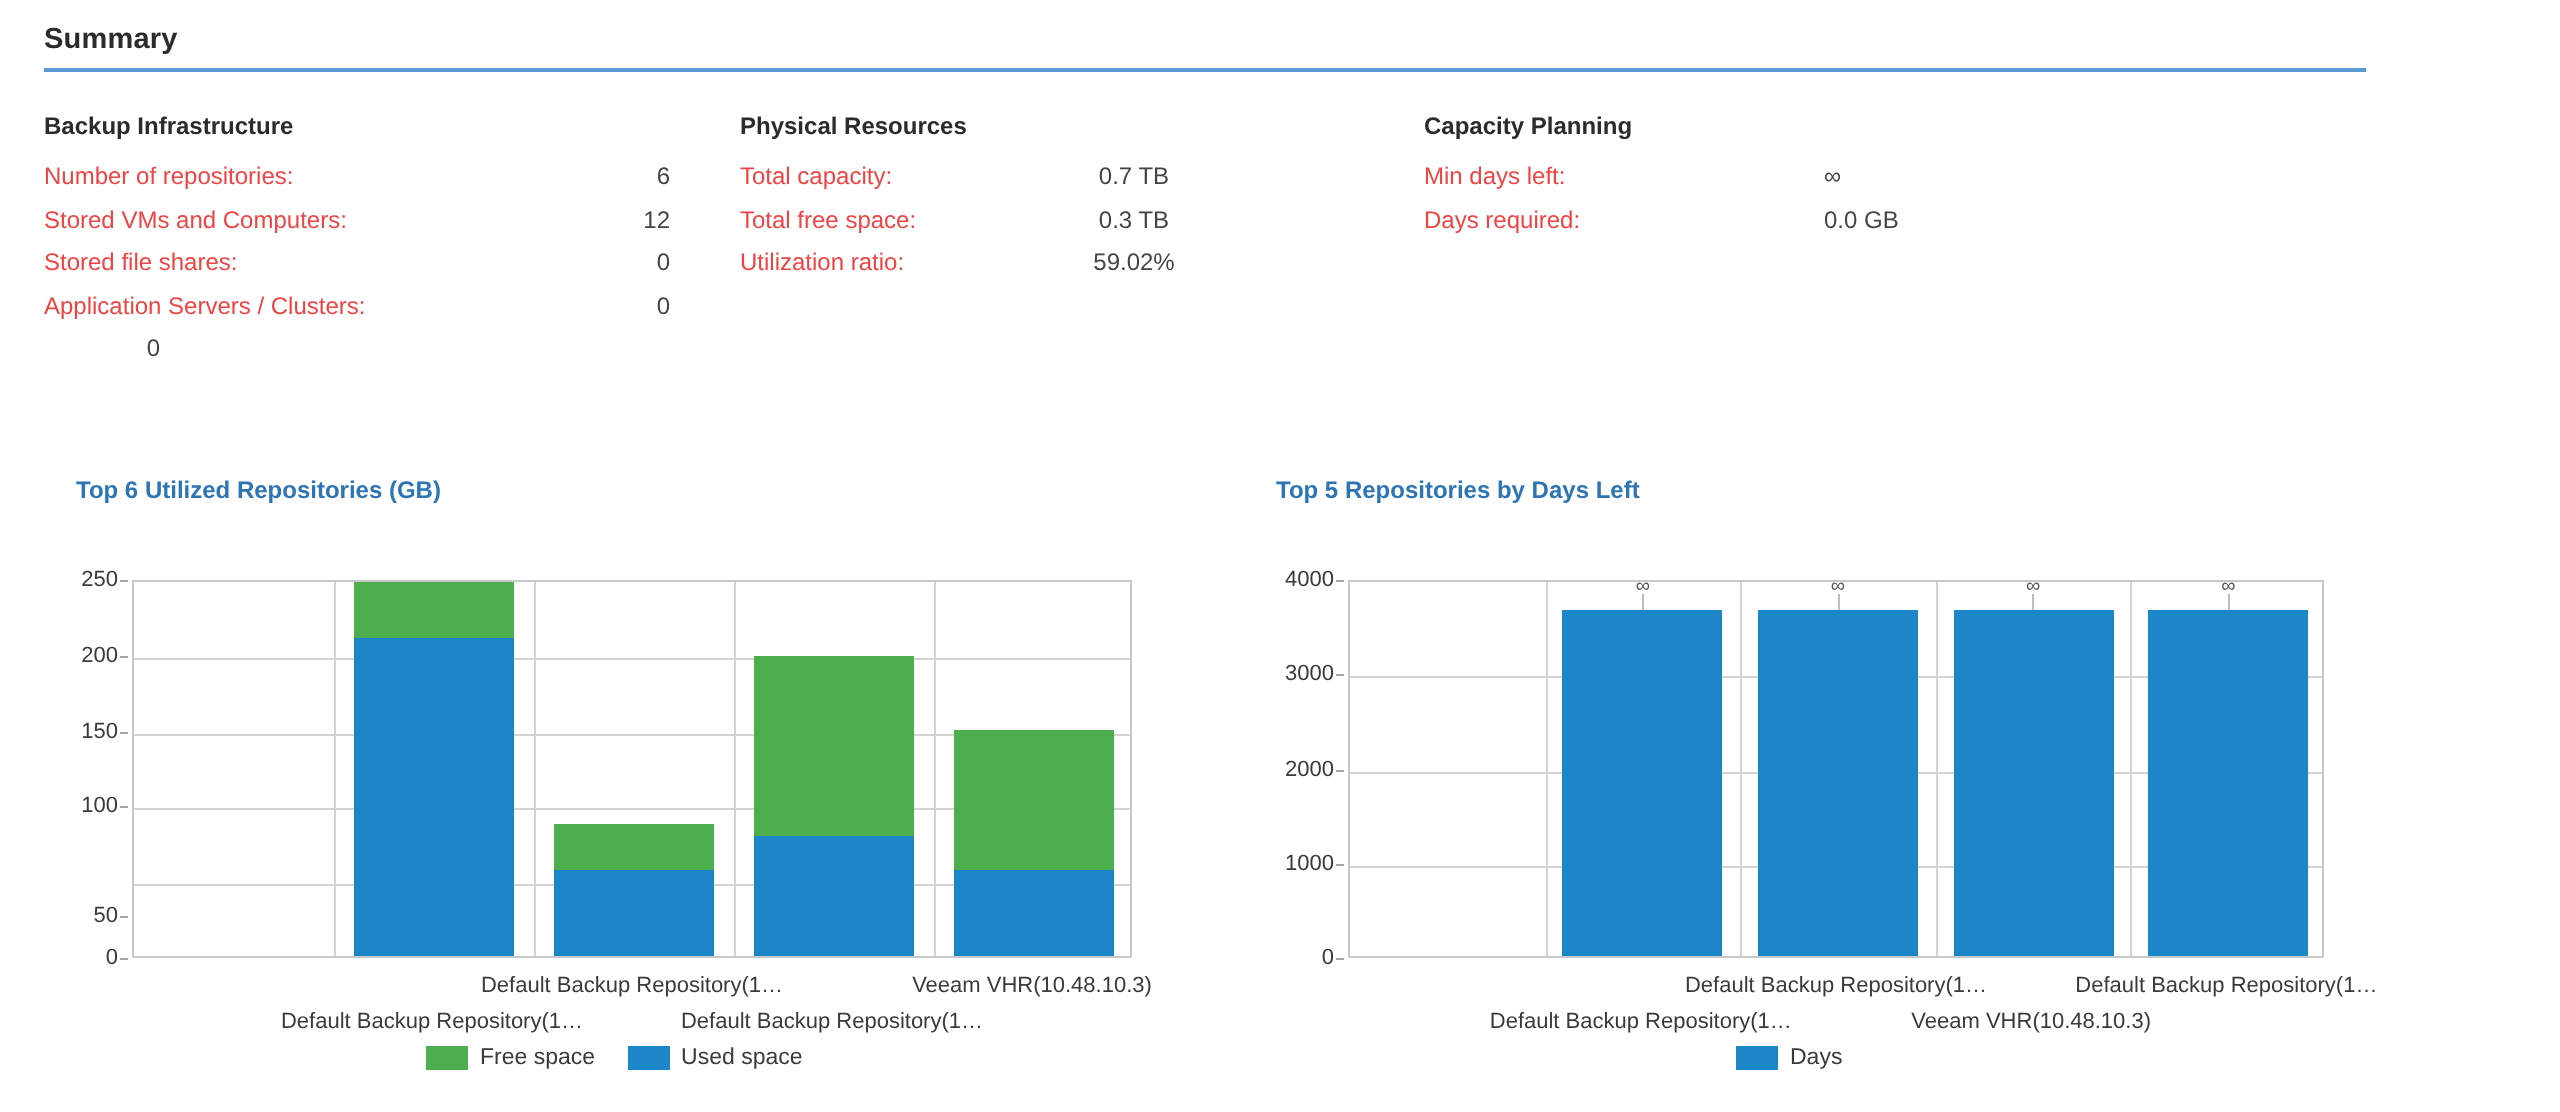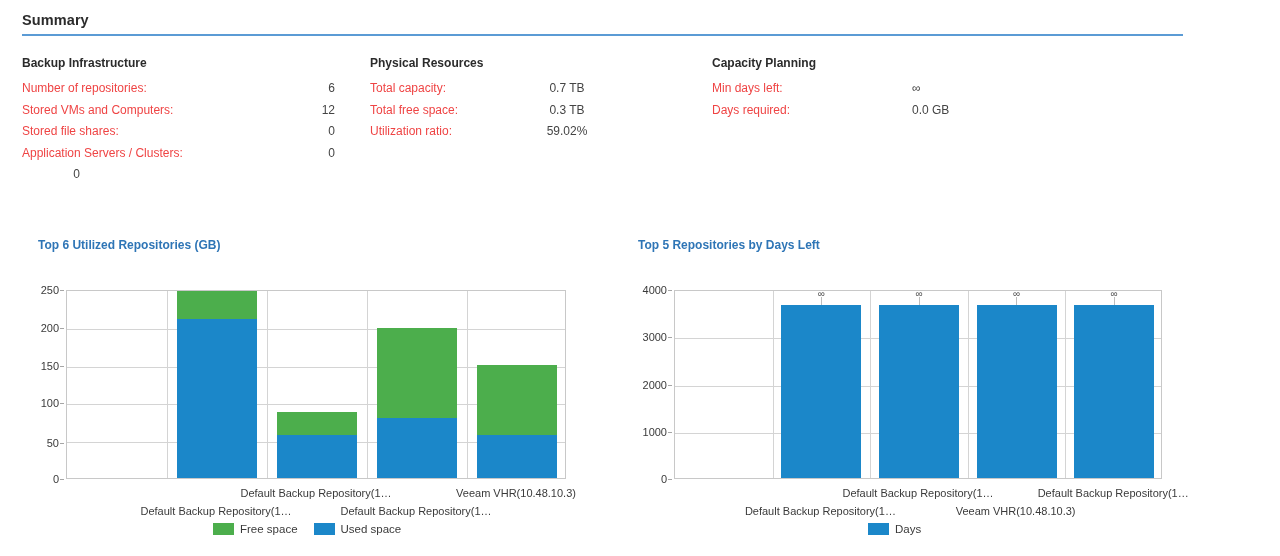--- a/index.html
+++ b/index.html
@@ -234,21 +234,21 @@
     <span class="info-label">Days required:</span>
     <span class="info-value">0.0 GB</span>
   </div>
 </div>
 
 <div class="chart-block" id="chart-left">
   <div class="chart-title">Top 6 Utilized Repositories (GB)</div>
   <div class="plot-wrap" id="plot-wrap-left">
     <div class="y-axis-labels" id="yaxis-left" style="left: -8px; top: 38px; height: 189px;">
         <div class="y-tick" style="top: 189px;">0</div>
-        <div class="y-tick" style="top: 153px; text-align: right;">50</div>
+        <div class="y-tick" style="top: 168px; text-align: right;">50</div>
         <div class="y-tick" style="top: 113.4px;">100</div>
         <div class="y-tick" style="top: 75.6px;">150</div>
         <div class="y-tick" style="top: 37.8px;">200</div>
         <div class="y-tick" style="top: 0px;">250</div>
       </div>
     <div class="plot-area" id="plot-left" style="left: 28px; top: 38px; width: 500px; height: 189px;">
         <div class="gridline" style="top: 151.2px;"></div>
         <div class="gridline" style="top: 113.4px;"></div>
         <div class="gridline" style="top: 75.6px;"></div>
         <div class="gridline" style="top: 37.8px;"></div>

